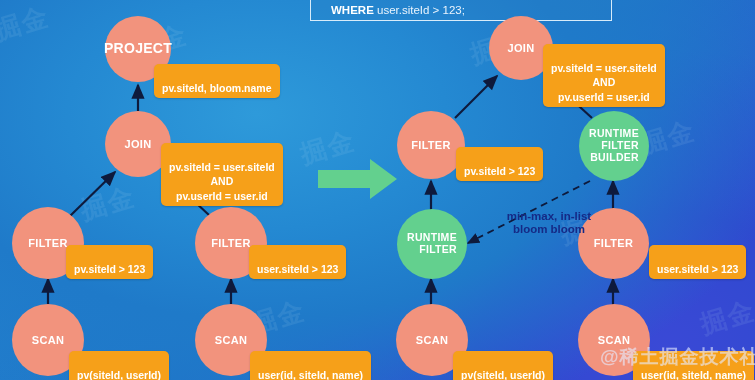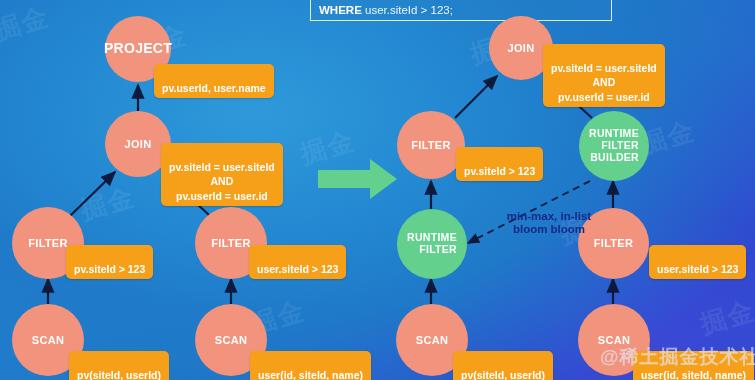--- a/index.html
+++ b/index.html
@@ -44,21 +44,21 @@
     box-shadow:0 1px 2px rgba(0,0,0,.18);
   }
 
   .where-box{
     position:absolute;left:310px;top:0px;width:292px;height:20px;
     border:1.6px solid #d8ecfa;border-top:none;
     background:rgba(40,130,200,.30);
     display:flex;align-items:center;padding-left:8px;
     font-size:11.5px;color:#eaf4fd;white-space:pre;
   }
-  .where-box b{color:#ffffff;font-weight:700;}
+  .where-box b{color:#ffffff;font-weight:700;margin-left:12px;}
 
   .annot{
     position:absolute;color:#152a86;font-size:11.5px;font-weight:600;
     text-align:center;line-height:1.18;white-space:pre-line;
   }
 
   .wm-brand{
     position:absolute;left:600px;top:344px;
     color:rgba(230,235,255,.62);font-size:19px;font-weight:600;letter-spacing:1px;
     white-space:nowrap;
@@ -112,21 +112,21 @@
   </svg>
 
   <div class="where-box">
     <b>WHERE</b><span> user.siteId &gt; 123;</span>
   </div>
 
   <div class="node salmon" style="left:105px;top:16px;width:66px;height:66px;font-size:14px;">
     <span class="lbl">PROJECT</span>
   </div>
   <div class="tag" style="left:154px;top:64px;">
-    <span>pv.userId, user.name</span>
+    <span>pv.siteId, bloom.name</span>
   </div>
 
   <div class="node salmon" style="left:105px;top:111px;width:66px;height:66px;font-size:11px;">
     <span class="lbl">JOIN</span>
   </div>
   <div class="tag" style="left:161px;top:143px;">
     <span>pv.siteId = user.siteId
 AND
 pv.userId = user.id</span>
   </div>

